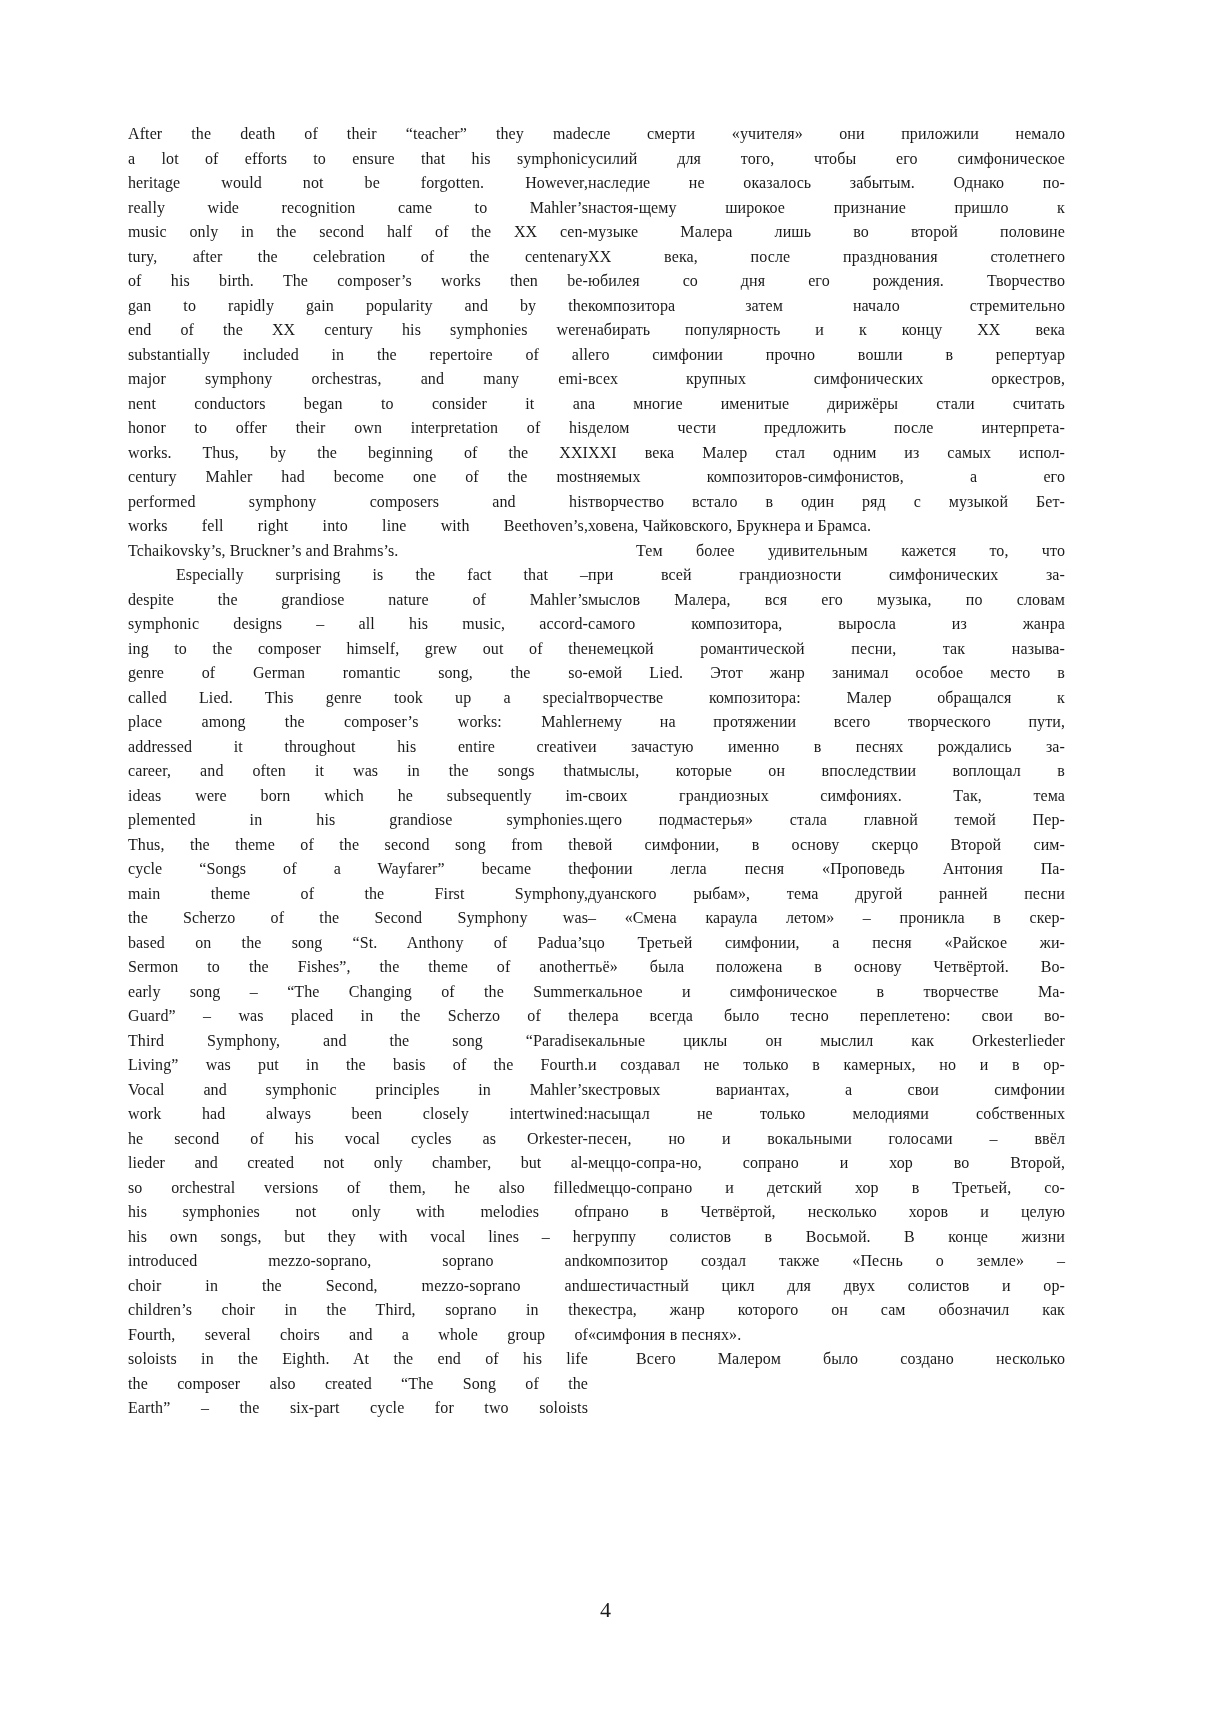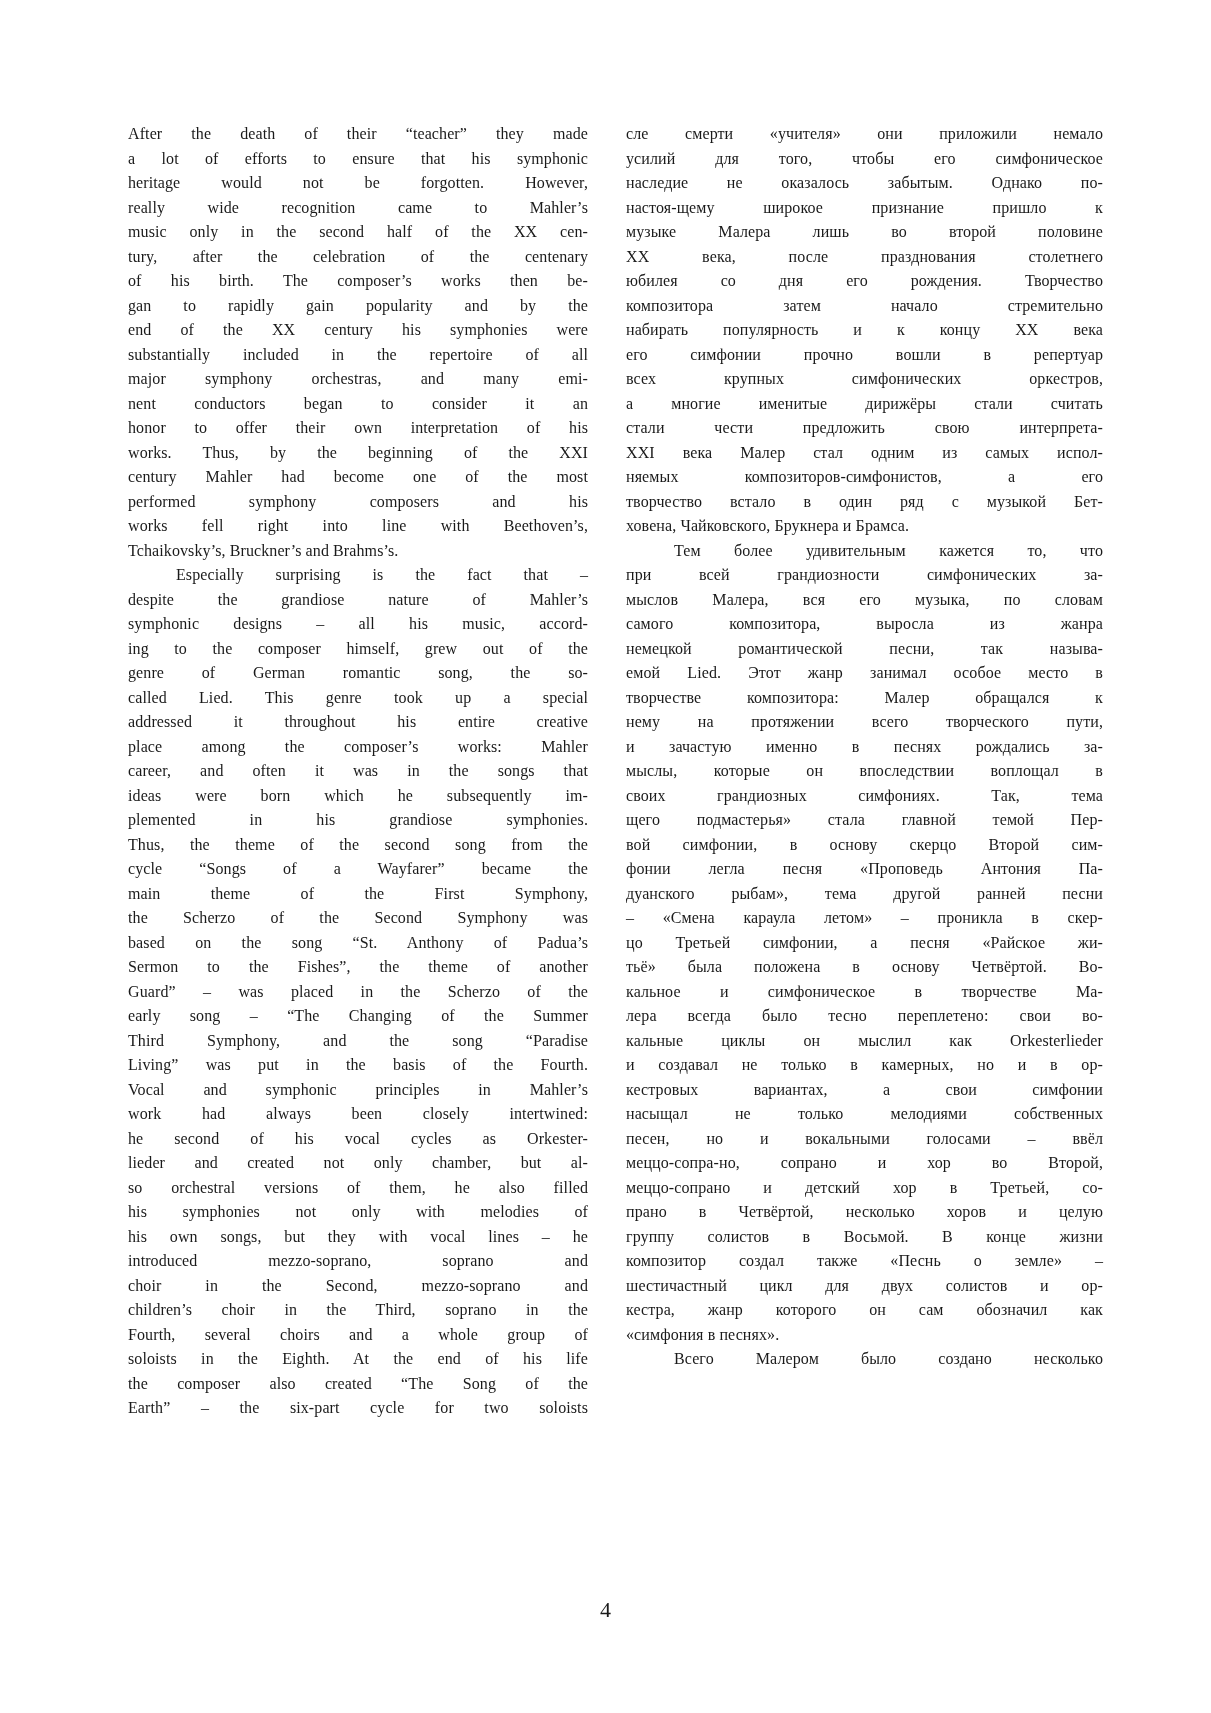--- a/index.html
+++ b/index.html
@@ -8,21 +8,21 @@
     position: absolute; left: 0; top: 0; width: 1211px; height: 1713px;
     background: #ffffff; color: #1a1a1a;
     font-family: "DejaVu Serif", "Liberation Serif", serif;
   }
   .col {
     position: absolute; top: 122px;
     font-family: "Liberation Serif", "DejaVu Serif", serif;
     font-size: 16px; line-height: 24.5px; letter-spacing: 0.1px;
   }
   .col-left { left: 128px; width: 460px; }
-  .col-right { left: 626px; width: 477px; }
+  .col-right { left: 588px; width: 477px; }
   .line {
     display: block; height: 24.5px; white-space: nowrap;
     text-align: justify; text-align-last: justify;
   }
   .line.last { text-align-last: left; }
   .line.indent { padding-left: 48px; }
   .page-number {
     position: absolute; top: 1597px; left: 0; width: 1211px; text-align: center;
     font-family: "Liberation Serif", "DejaVu Serif", serif; font-size: 22px; color: #1a1a1a;
   }
@@ -49,33 +49,33 @@
       <span class="line">century Mahler had become one of the most</span>
       <span class="line">performed symphony composers and his</span>
       <span class="line">works fell right into line with Beethoven’s,</span>
       <span class="line last">Tchaikovsky’s, Bruckner’s and Brahms’s.</span>
       <span class="line indent">Especially surprising is the fact that –</span>
       <span class="line">despite the grandiose nature of Mahler’s</span>
       <span class="line">symphonic designs – all his music, accord-</span>
       <span class="line">ing to the composer himself, grew out of the</span>
       <span class="line">genre of German romantic song, the so-</span>
       <span class="line">called Lied. This genre took up a special</span>
+      <span class="line">place among the composer’s works: Mahler</span>
       <span class="line">addressed it throughout his entire creative</span>
-      <span class="line">place among the composer’s works: Mahler</span>
       <span class="line">career, and often it was in the songs that</span>
       <span class="line">ideas were born which he subsequently im-</span>
       <span class="line">plemented in his grandiose symphonies.</span>
       <span class="line">Thus, the theme of the second song from the</span>
       <span class="line">cycle “Songs of a Wayfarer” became the</span>
       <span class="line">main theme of the First Symphony,</span>
       <span class="line">the Scherzo of the Second Symphony was</span>
       <span class="line">based on the song “St. Anthony of Padua’s</span>
       <span class="line">Sermon to the Fishes”, the theme of another</span>
+      <span class="line">early song – “The Changing of the Summer</span>
       <span class="line">Guard” – was placed in the Scherzo of the</span>
-      <span class="line">early song – “The Changing of the Summer</span>
       <span class="line">Third Symphony, and the song “Paradise</span>
       <span class="line">Living” was put in the basis of the Fourth.</span>
       <span class="line">Vocal and symphonic principles in Mahler’s</span>
       <span class="line">work had always been closely intertwined:</span>
       <span class="line">he second of his vocal cycles as Orkester-</span>
       <span class="line">lieder and created not only chamber, but al-</span>
       <span class="line">so orchestral versions of them, he also filled</span>
       <span class="line">his symphonies not only with melodies of</span>
       <span class="line">his own songs, but they with vocal lines – he</span>
       <span class="line">introduced mezzo-soprano, soprano and</span>
@@ -92,21 +92,21 @@
       <span class="line">наследие не оказалось забытым. Однако по-</span>
       <span class="line">настоя-щему широкое признание пришло к</span>
       <span class="line">музыке Малера лишь во второй половине</span>
       <span class="line">XX века, после празднования столетнего</span>
       <span class="line">юбилея со дня его рождения. Творчество</span>
       <span class="line">композитора затем начало стремительно</span>
       <span class="line">набирать популярность и к концу XX века</span>
       <span class="line">его симфонии прочно вошли в репертуар</span>
       <span class="line">всех крупных симфонических оркестров,</span>
       <span class="line">а многие именитые дирижёры стали считать</span>
-      <span class="line">стали чести предложить свою интерпрета-</span>
+      <span class="line">делом чести предложить после интерпрета-</span>
       <span class="line">XXI века Малер стал одним из самых испол-</span>
       <span class="line">няемых композиторов-симфонистов, а его</span>
       <span class="line">творчество встало в один ряд с музыкой Бет-</span>
       <span class="line last">ховена, Чайковского, Брукнера и Брамса.</span>
       <span class="line indent">Тем более удивительным кажется то, что</span>
       <span class="line">при всей грандиозности симфонических за-</span>
       <span class="line">мыслов Малера, вся его музыка, по словам</span>
       <span class="line">самого композитора, выросла из жанра</span>
       <span class="line">немецкой романтической песни, так называ-</span>
       <span class="line">емой Lied. Этот жанр занимал особое место в</span>

